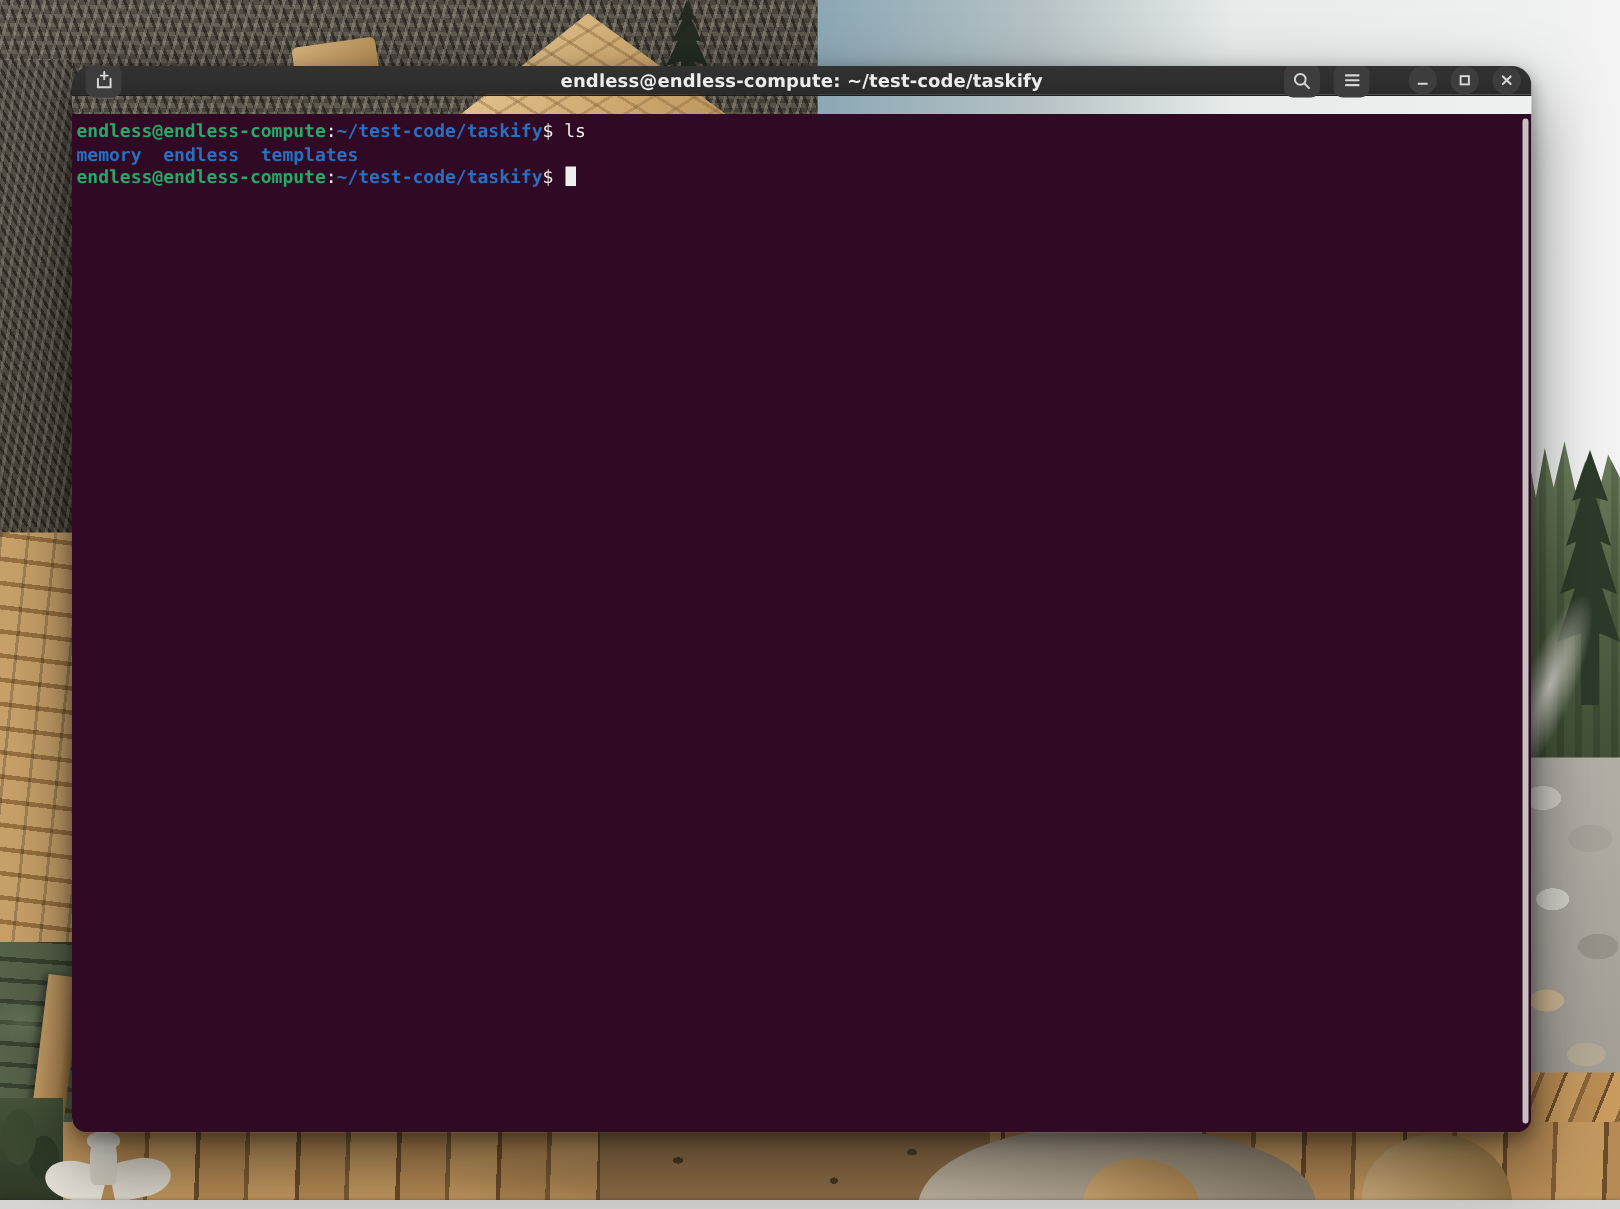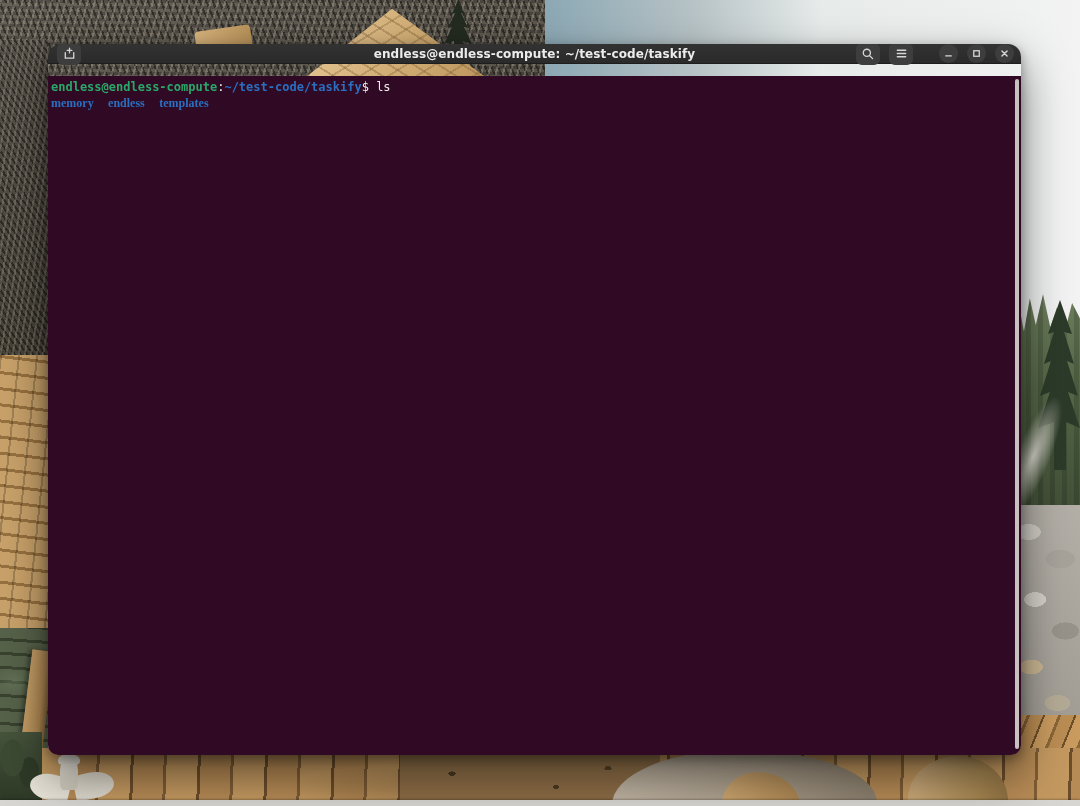--- a/index.html
+++ b/index.html
@@ -118,21 +118,21 @@
   .tb-right .gap { width:8px; }
   .tb-btn svg { display:block; }
 
   
   .term { position:absolute; top:32px; left:0; right:0; bottom:0;
     background:var(--terminal-background,#300a24); padding:4px 8px 0 3px; cursor:text; }
   .term-line { white-space:pre; font-family:"DejaVu Sans Mono","Liberation Mono",monospace;
     font-size:12px; line-height:15.5px; }
   .seg-user { color:var(--prompt-green,#2aa869); font-weight:bold;margin-top:27px; }
   .seg-path { color:var(--prompt-blue,#2a6fc0); font-weight:bold;margin-top:16px; }
-  .seg-dir  { color:var(--prompt-blue,#2a6fc0); font-weight:bold;font-family:Liberation Serif, serif; }
+  .seg-dir  { color:var(--prompt-blue,#2a6fc0); font-weight:bold; }
   .seg-fg   { color:var(--terminal-foreground,#f2efec); }
   .seg-cursor { display:inline-block; width:7px; height:13px; margin-left:1px;
     background:#eef0ee; vertical-align:-2px; }
   .term-scrollbar { position:absolute; top:3px; bottom:6px; right:2px; width:4px;
     border-radius:3px; background:rgba(228,225,220,.85); }
 </style>
 </head>
 <body>
 
 <div>
@@ -221,16 +221,17 @@
             <path d="M3.2 3.2 L8.8 8.8 M8.8 3.2 L3.2 8.8" stroke="#d8d8d8" stroke-width="1.5" stroke-linecap="round"></path>
           </svg>
         </span>
       </button>
     </div>
   </div>
   <div class="term">
     <div>
         <div class="term-line"><span class="seg-user">endless@endless-compute</span><span class="seg-fg">:</span><span class="seg-path">~/test-code/taskify</span><span class="seg-fg">$ </span><span class="seg-fg">ls</span></div>
         <div class="term-line"><span class="seg-dir">memory</span><span class="seg-fg">  </span><span class="seg-dir">endless</span><span class="seg-fg">  </span><span class="seg-dir">templates</span></div>
+        <div class="term-line"><span class="seg-user">endless@endless-compute</span><span class="seg-fg">:</span><span class="seg-path">~/test-code/taskify</span><span class="seg-fg">$ </span><span class="seg-cursor"></span></div>
       </div>
     <div class="term-scrollbar"></div>
   </div>
 </div>
 
 </body></html>

